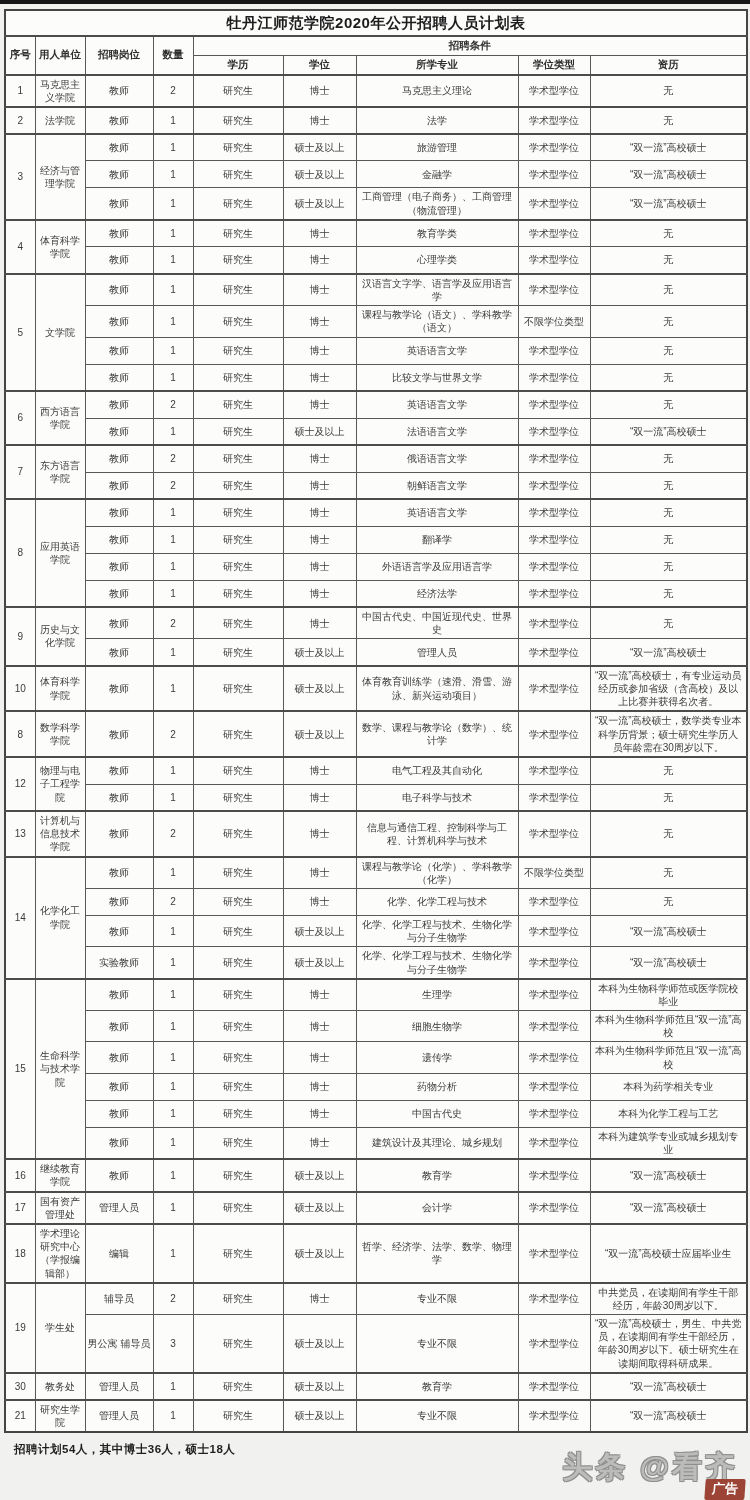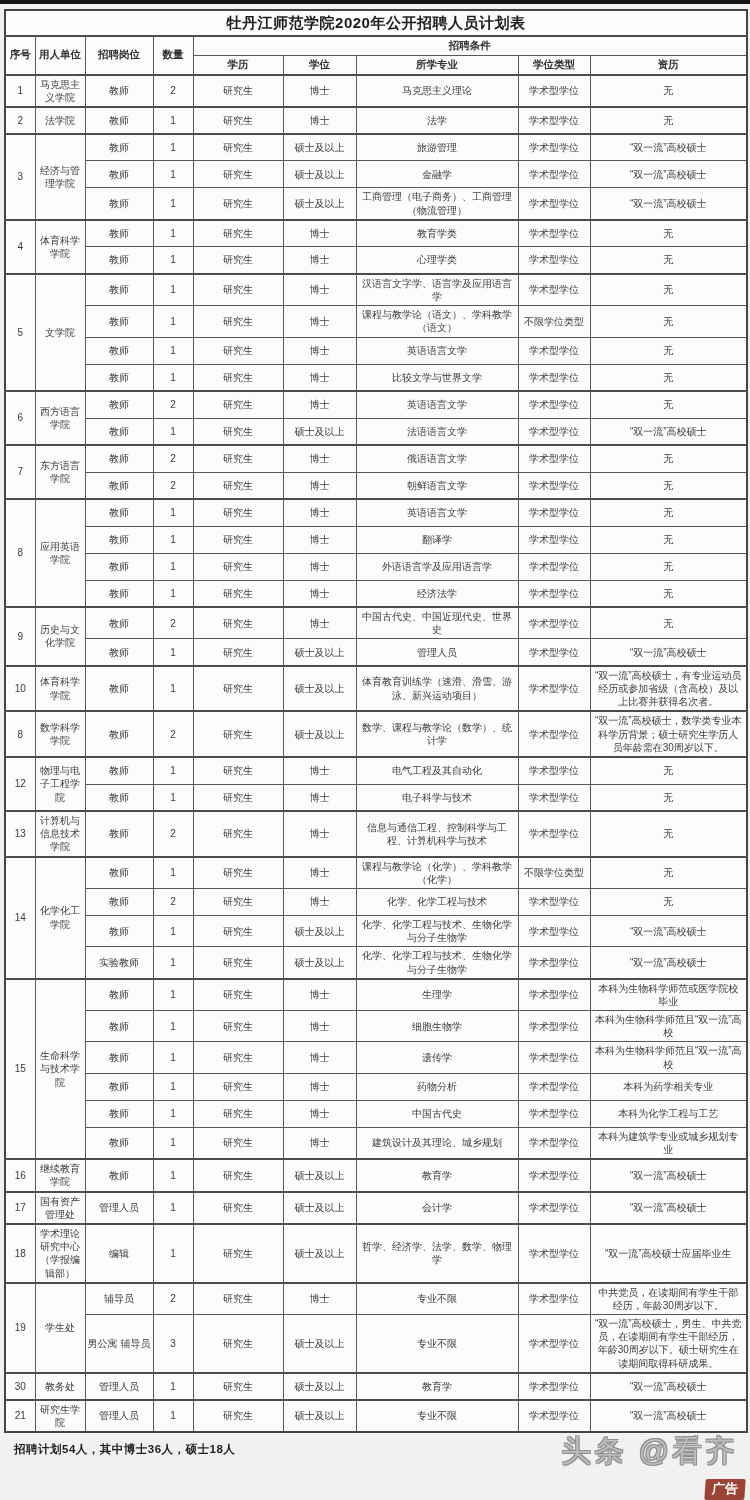--- a/index.html
+++ b/index.html
@@ -42,22 +42,22 @@
   tr.subhead-row th { height:19px; }
   tbody td { height:27px; }
   tbody td.col-qual, tbody td.col-major { padding:2px 3px; }
   tr.group-start td { border-top:2px solid #4c4c4a; }
   table.plan { border:2px solid #444442; }
   .footer-note {
     font-weight:bold; font-size:11.5px; color:#1f1f1f;
     padding:9px 0 0 14px; letter-spacing:0.5px;
   }
   .wm {
-    position:absolute; right:12px; bottom:28px;
-    font-size:30px; font-weight:normal; letter-spacing:3px;
+    position:absolute; right:12px; bottom:12px;
+    font-size:30px; font-weight:bold; letter-spacing:3px;
     color:rgba(245,245,243,0.45);
     text-shadow:-1px -1px 0 #8f8f8d, 1px -1px 0 #8f8f8d, -1px 1px 0 #8f8f8d, 1px 1px 0 #8f8f8d;
     white-space:nowrap;
   }
   .ad-badge {
     position:absolute; right:5px; bottom:0;
     color:#fff; font-size:13px; font-weight:bold;
     padding:1px 7px 2px; border-radius:2px;
     transform:skewX(-4deg);
   }

